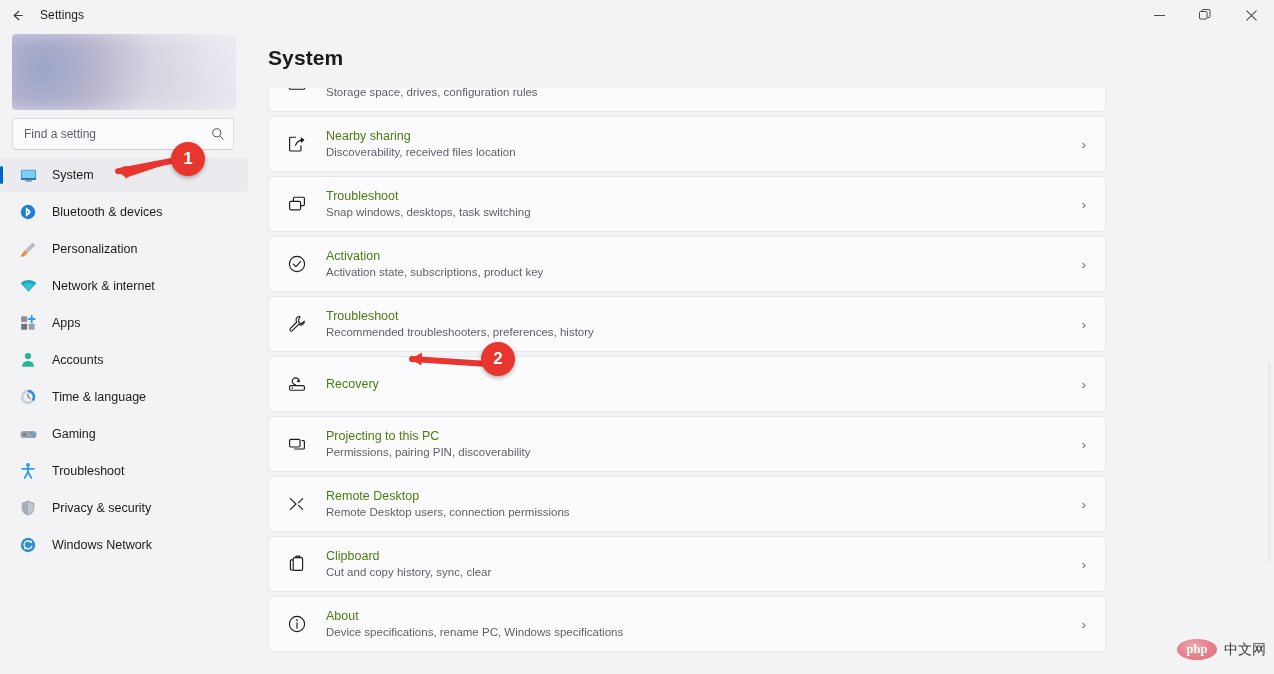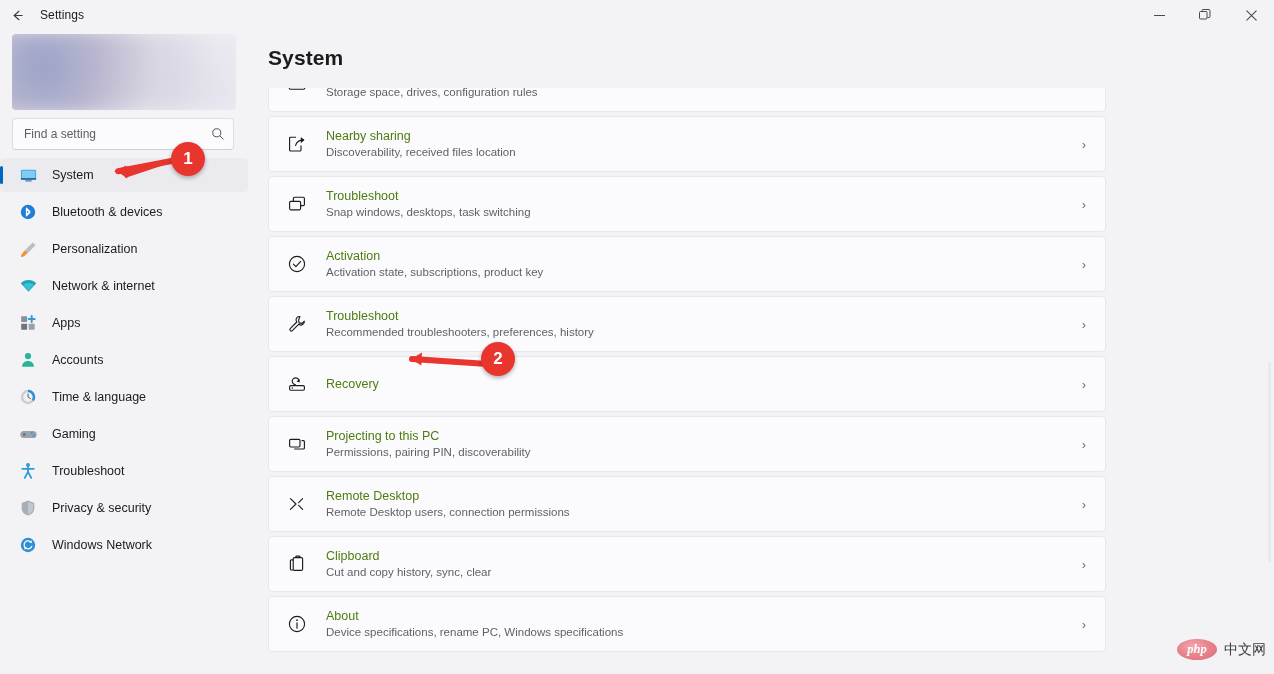--- a/index.html
+++ b/index.html
@@ -196,21 +196,21 @@
   .watermark {
     position: absolute; right: 8px; bottom: 14px;
     display: flex; align-items: center; gap: 7px;
     z-index: 40;
   }
   .wm-php {
     width: 40px; height: 21px;
     border-radius: 50%;
     background: radial-gradient(ellipse at 40% 35%, #f2a8ae 0%, #e8848f 45%, #de6c7a 100%);
     color: #fff;
-    font-style: italic; font-weight: bold; font-size: 12.5px;
+    font-weight: bold; font-size: 12.5px;
     display: flex; align-items: center; justify-content: center;
     font-family: "Liberation Serif", serif;
   }
   .wm-cn { font-size: 14px; color: #3a3a3a; }
 </style>
 </head>
 <body>
 
 <div id="app">
 

